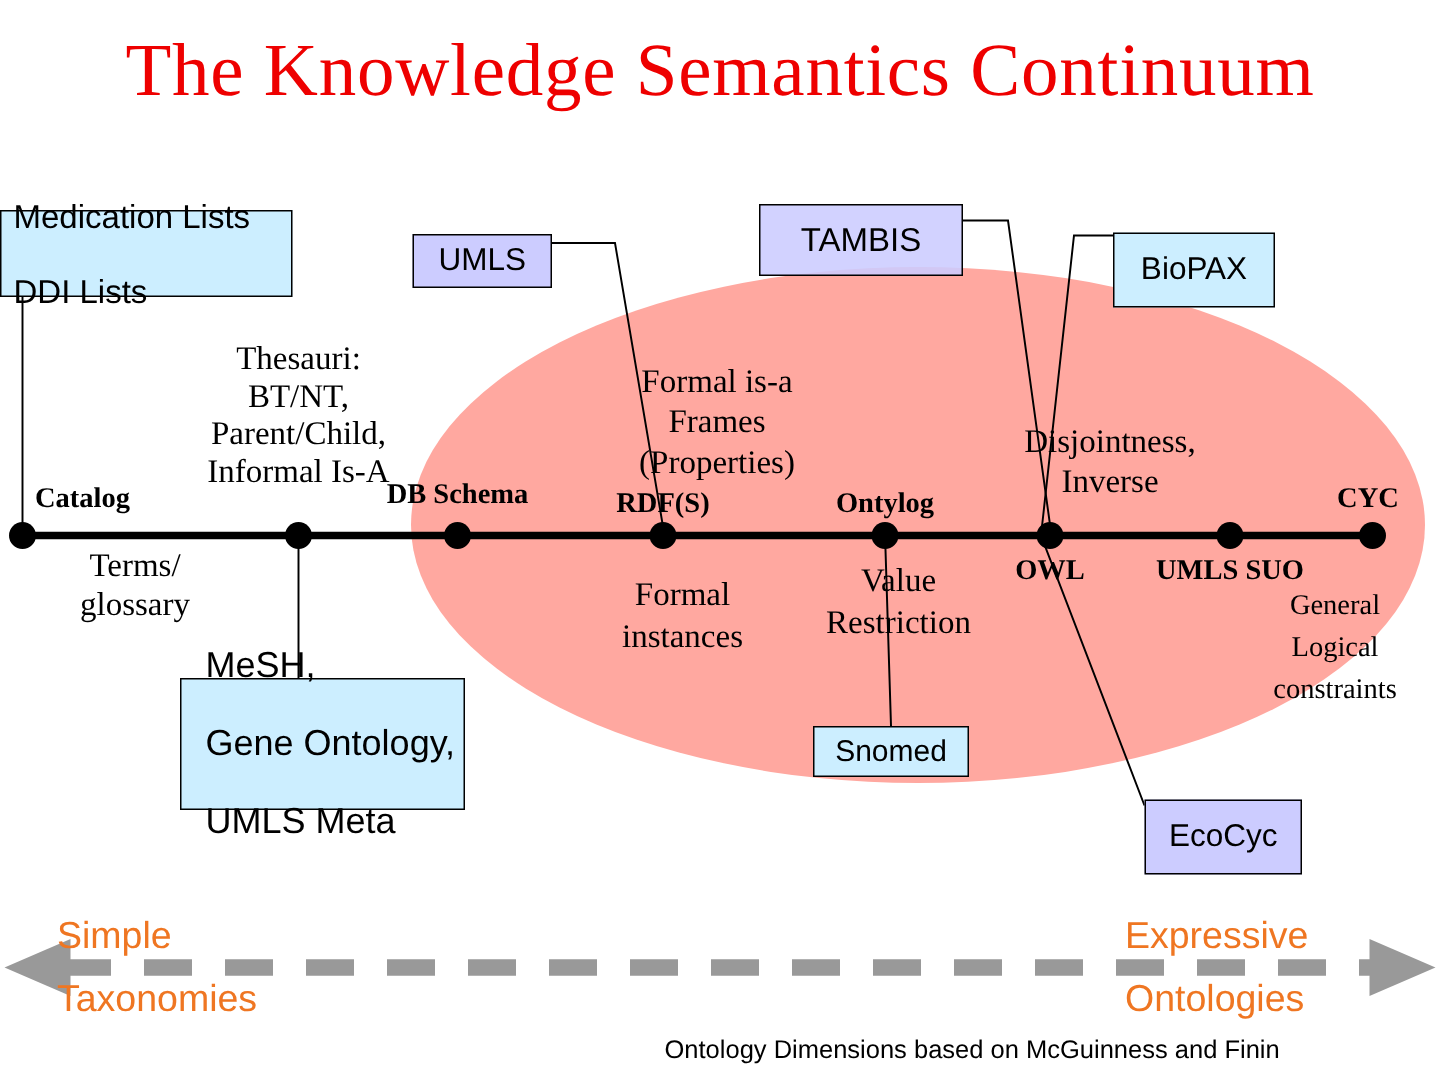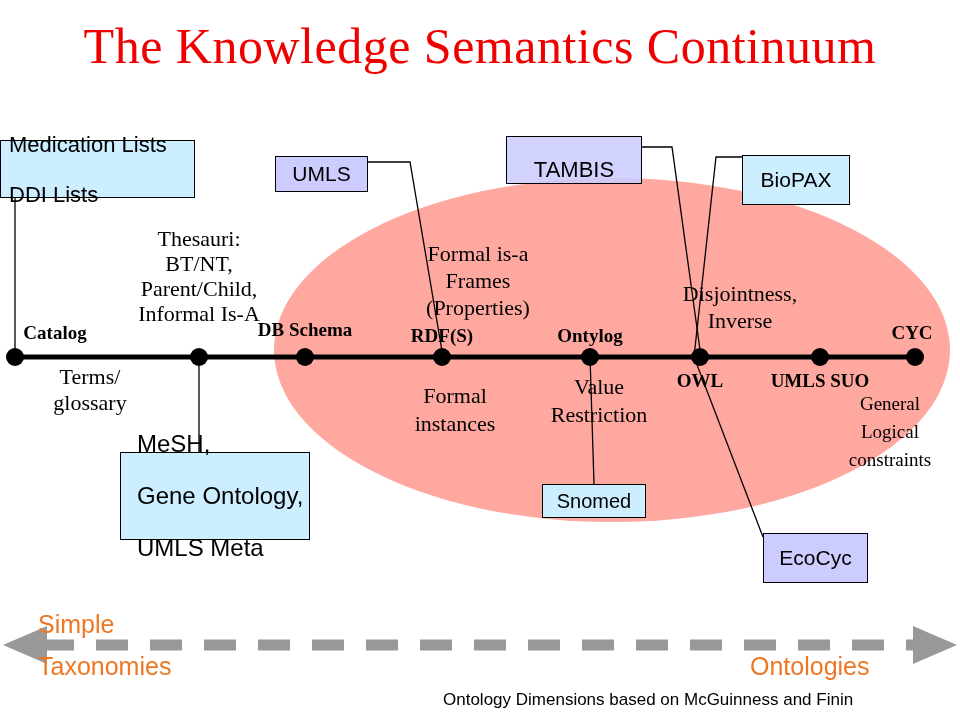--- a/index.html
+++ b/index.html
@@ -22,21 +22,21 @@
   #svg-axis{z-index:4;}
   #svg-arrow{z-index:2;}
 
   
   .box{position:absolute;border:1px solid #000;box-sizing:border-box;
        font-family:"Liberation Sans",sans-serif;color:#000;
        display:flex;align-items:center;z-index:5;}
   .box span{display:block;width:100%;}
   .box.blue{background:#cceeff;}
   .box.lav{background:#ccccff;}
-  .box.lav-t{background:rgba(204,204,255,.88);align-items:flex-end;}
+  .box.lav-t{background:rgba(204,204,255,.88);}
   .box.lead{padding-left:8px;}
   .box.ctr{justify-content:center;text-align:center;}
 
   
   .axlabel{position:absolute;font-family:"Liberation Serif",serif;color:#000;
            z-index:6;white-space:nowrap;}
   .axlabel.bold{font-weight:bold;}
   .axlabel.ctr{text-align:center;}
 
   
@@ -169,17 +169,18 @@
   <svg class="layer" id="svg-arrow">
     <g fill="#999999" stroke="none">
       <polygon points="3,645 47,626 47,664"></polygon>
       <polygon points="957,645 913,626 913,664"></polygon>
     </g>
     <line x1="42" y1="645" x2="918" y2="645" stroke="#999999" stroke-width="11" stroke-dasharray="32 22"></line>
   </svg>
 
   <div class="legend" style="left:38px;top:610px;">Simple</div>
   <div class="legend" style="left:38px;top:652px;">Taxonomies</div>
+  <div class="legend" style="left:750px;top:610px;">Expressive</div>
   <div class="legend" style="left:750px;top:652px;">Ontologies</div>
 
   <div id="caption" style="left:443px;top:690px;">Ontology Dimensions based on McGuinness and Finin</div>
 
 </div>
 
 </body></html>

